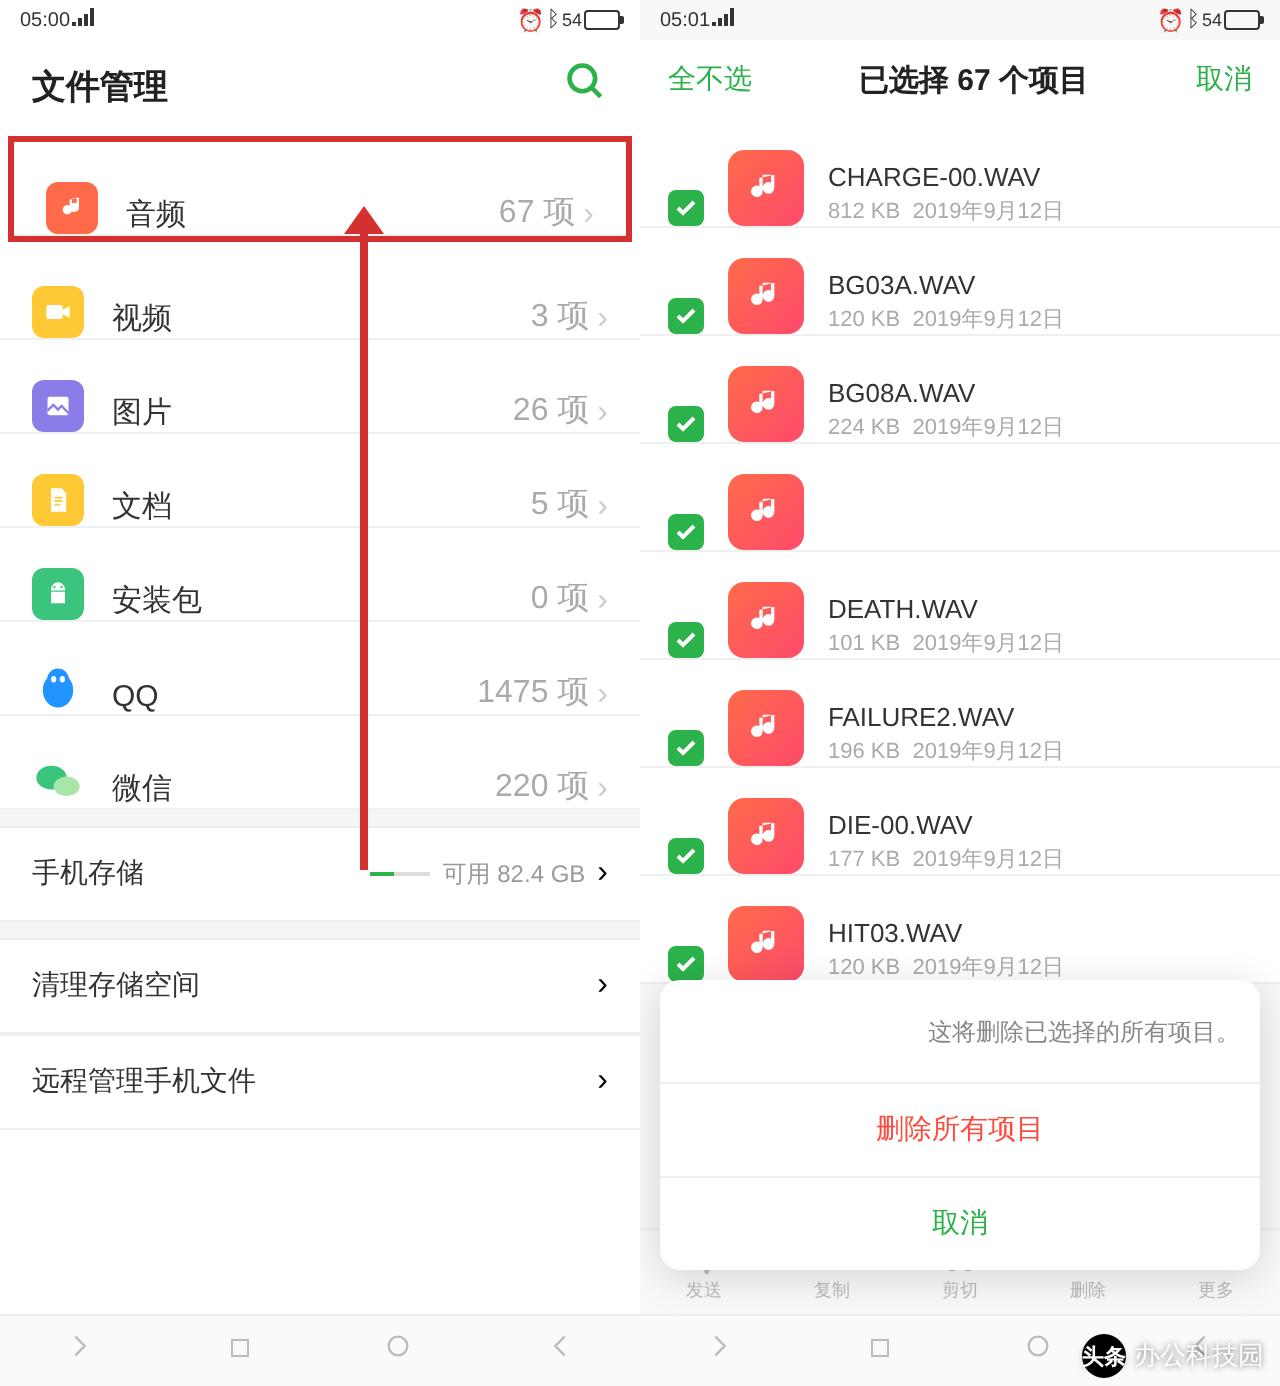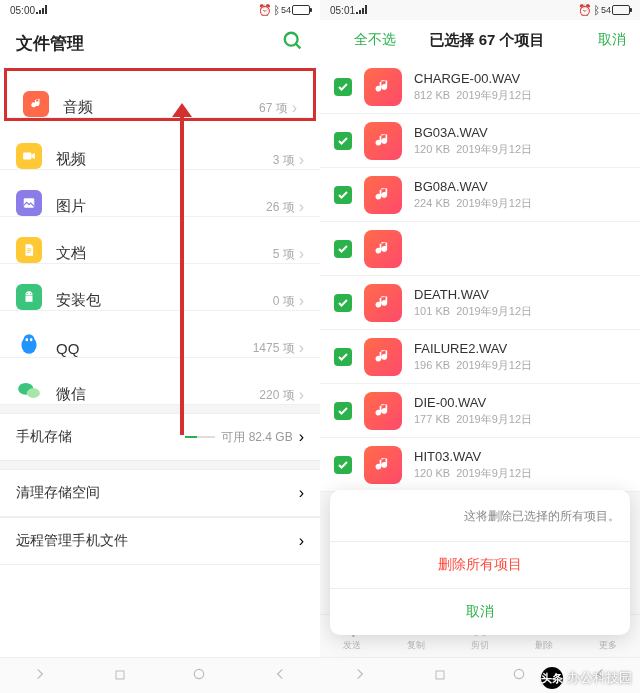--- a/index.html
+++ b/index.html
@@ -87,21 +87,21 @@
       width: 26px;
       height: 26px;
       border-radius: 6px;
       display: flex;
       align-items: center;
       justify-content: center;
       margin-right: 14px;
       flex-shrink: 0;
     }
     .row .label { flex: 1; font-size: 15px; color: #333; }
-    .row .count { font-size: 12px; color: #aaa; margin-top: 40px; }
+    .row .count { font-size: 16px; color: #aaa; margin-top: 40px; }
     .row .chev { color: #ccc; margin-left: 4px; }
 
     .ic-audio { background: #ff6b4a; }
     .ic-video { background: #ffc935; }
     .ic-image { background: #8b7de8; }
     .ic-doc { background: #ffc935; }
     .ic-apk { background: #3bc47c; }
     .ic-qq { background: transparent; }
     .ic-wechat { background: transparent; }
 
@@ -161,27 +161,27 @@
     }
 
     .header-right {
       height: 40px;
       display: flex;
       align-items: center;
       justify-content: space-between;
       padding: 0 14px;
       background: #fff;
     }
-    .header-right .side { color: #2bb24a; font-size: 14px; margin-left: 20px; }
+    .header-right .side { color: #2bb24a; font-size: 14px; }
     .header-right .title { font-size: 15px; font-weight: 600; color: #222; }
 
     .file-row {
       height: 54px;
       display: flex;
-      align-items: center;
+      align-items: flex-end;
       padding: 0 14px;
       background: #fff;
       border-bottom: 0.5px solid #f0f0f0;
     }
     .check {
       width: 18px;
       height: 18px;
       border-radius: 4px;
       background: #2bb24a;
       display: flex;

